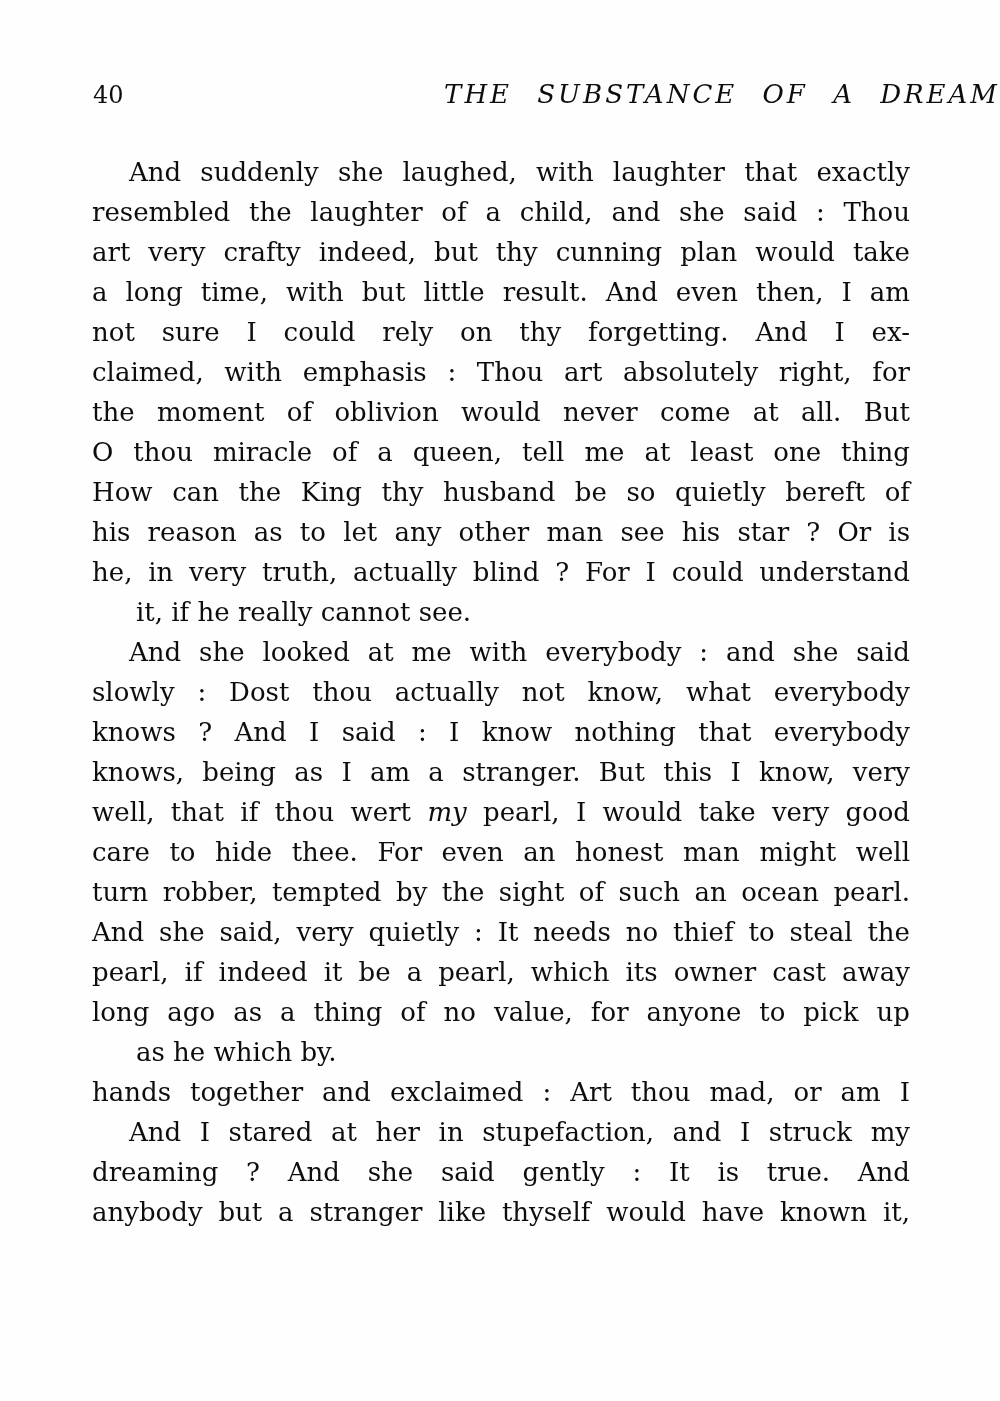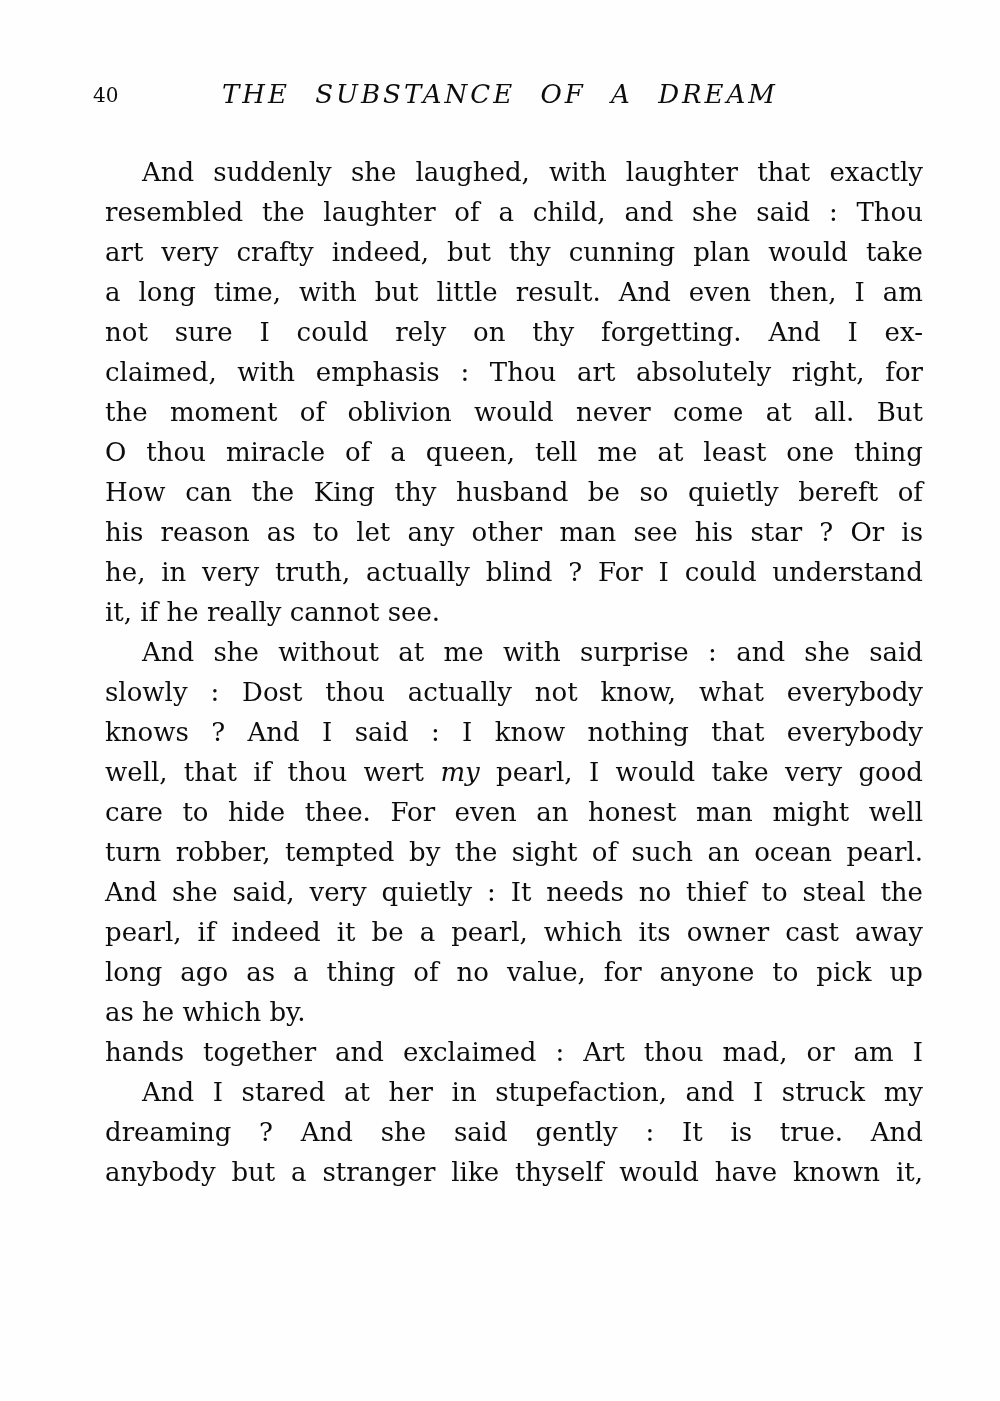--- a/index.html
+++ b/index.html
@@ -13,56 +13,57 @@
     height: 1401px;
     background: #fefefe;
     color: #0d0d0d;
     font-family: "DejaVu Serif", "Liberation Serif", serif;
     overflow: hidden;
   }
   .folio {
     position: absolute;
     left: 93px;
     top: 80px;
-    font-size: 20px;
+    font-size: 24px;
     line-height: 30px;
   }
   .running-title {
     position: absolute;
     left: 0;
     top: 78px;
     width: 100%;
-    text-align: center;
+    text-align: right;
     font-style: italic;
     font-size: 26px;
     line-height: 32px;
     letter-spacing: 3px;
     word-spacing: 14px;
     white-space: nowrap;
   }
   .body-text {
     position: absolute;
-    left: 105px;
+    left: 92px;
     top: 152px;
     width: 818px;
   }
   .line {
     font-size: 26px;
     height: 40px;
     line-height: 40px;
     text-align: justify;
     text-align-last: justify;
     white-space: nowrap;
   }
   .line.indent {
     text-indent: 37px;
   }
   .line.para-end {
     text-align: center;
     text-align-last: left;
+    margin-left: 44px;
   }
   .line em {
     font-style: italic;
   }
 </style>
 </head>
 <body>
 
 <div class="page">
   <div class="folio">40</div>
@@ -73,23 +74,24 @@
       <div class="line">art very crafty indeed, but thy cunning plan would take</div>
       <div class="line">a long time, with but little result.  And even then, I am</div>
       <div class="line">not sure I could rely on thy forgetting.  And I ex-</div>
       <div class="line">claimed, with emphasis : Thou art absolutely right, for</div>
       <div class="line">the moment of oblivion would never come at all.  But</div>
       <div class="line">O thou miracle of a queen, tell me at least one thing</div>
       <div class="line">How can the King thy husband be so quietly bereft of</div>
       <div class="line">his reason as to let any other man see his star ?  Or is</div>
       <div class="line">he, in very truth, actually blind ?  For I could understand</div>
       <div class="line para-end">it, if he really cannot see.</div>
-      <div class="line indent">And she without at me with surprise : and she said</div>
+      <div class="line indent">And she looked at me with everybody : and she said</div>
       <div class="line">slowly :  Dost thou actually not know, what everybody</div>
       <div class="line">knows ?  And I said : I know nothing that everybody</div>
+      <div class="line">knows, being as I am a stranger.  But this I know, very</div>
       <div class="line">well, that if thou wert <em>my</em> pearl, I would take very good</div>
       <div class="line">care to hide thee.  For even an honest man might well</div>
       <div class="line">turn robber, tempted by the sight of such an ocean pearl.</div>
       <div class="line">And she said, very quietly :  It needs no thief to steal the</div>
       <div class="line">pearl, if indeed it be a pearl, which its owner cast away</div>
       <div class="line">long ago as a thing of no value, for anyone to pick up</div>
       <div class="line para-end">as he which by.</div>
       <div class="line">hands together and exclaimed : Art thou mad, or am I</div>
       <div class="line indent">And I stared at her in stupefaction, and I struck my</div>
       <div class="line">dreaming ?  And she said gently :  It is true.  And</div>

